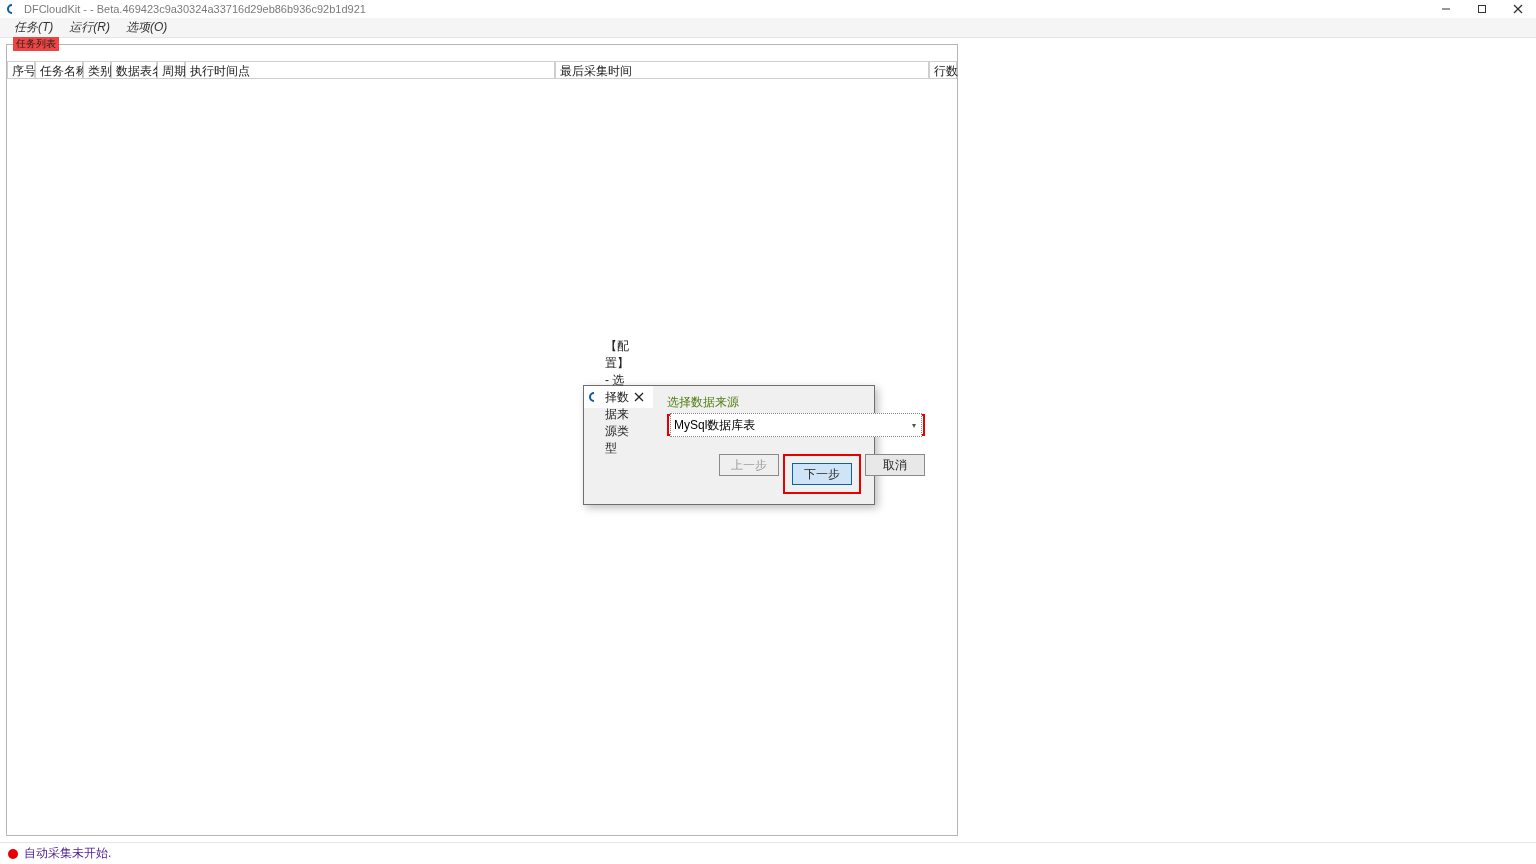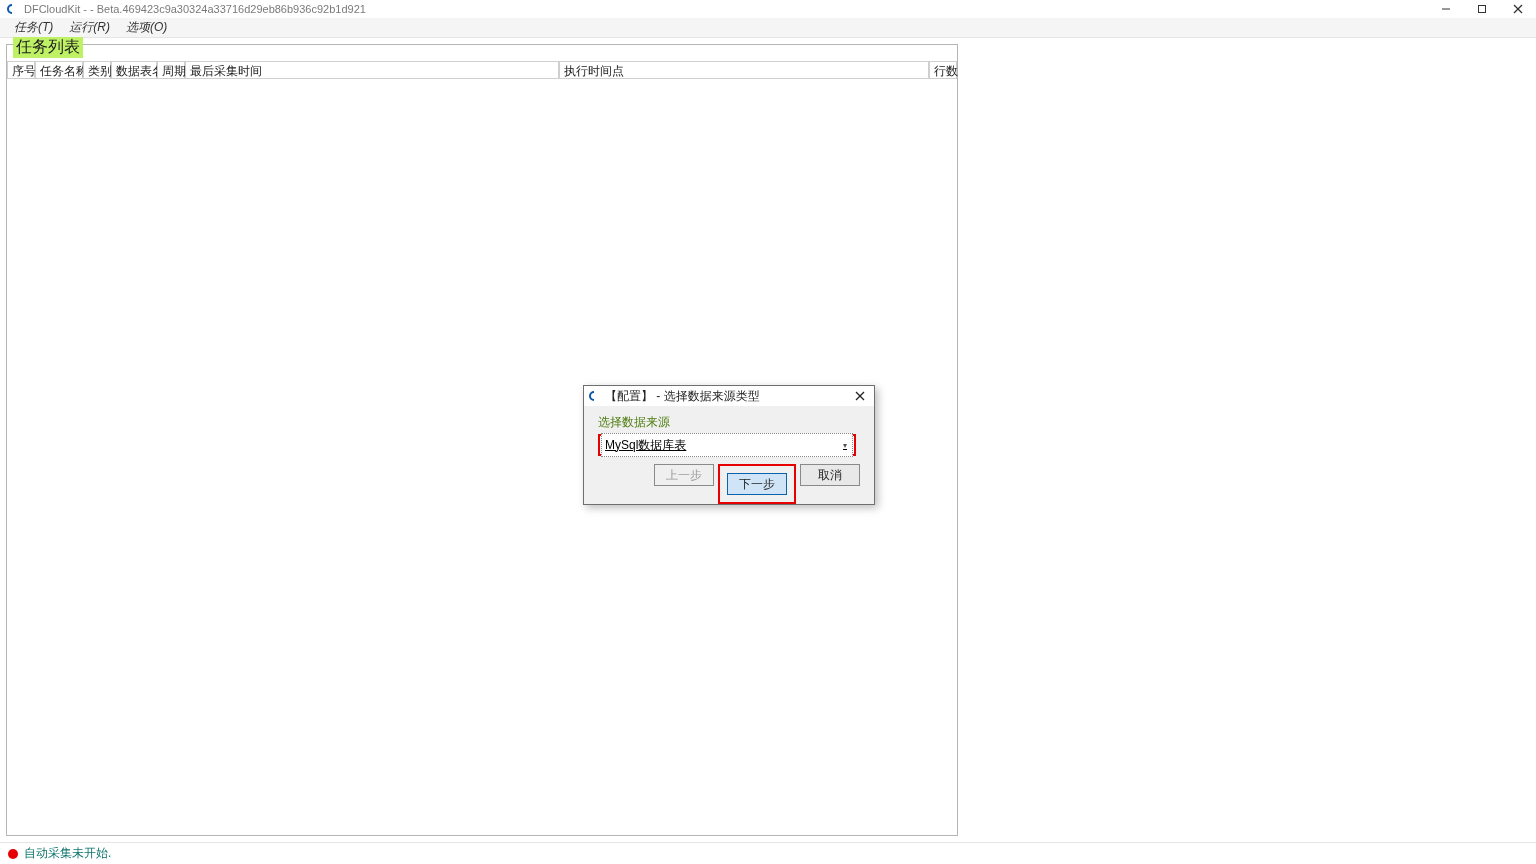--- a/index.html
+++ b/index.html
@@ -14,53 +14,53 @@
 .win-btn { width: 36px; height: 18px; display: flex; align-items: center; justify-content: center; color: #555; }
 .win-btn svg { display: block; }
 
 
 .menu-bar { height: 20px; background: #f5f5f5; display: flex; align-items: center; padding-left: 6px; border-bottom: 1px solid #e5e5e5; }
 .menu-item { padding: 2px 8px; font-size: 12px; color: #333; font-style: italic; }
 
 
 .workspace { position: relative; width: 100%; height: calc(100% - 18px - 20px - 22px); padding: 6px; display: flex; gap: 10px; }
 .fieldset { border: 1px solid #b5b5b5; position: relative; background: #fff; }
-.fieldset-label { position: absolute; top: -8px; left: 6px; background: #bef264; padding: 0 3px; font-size: 16px; color: #222; }
+.fieldset-label { position: absolute; top: -8px; left: 6px; background: #ef4444; padding: 0 3px; font-size: 10px; color: #222; }
 
 .task-list { flex: 0 0 952px; height: 100%; }
 .log-panel { flex: 1; height: 100%; }
 
 
 .table-header { display: flex; height: 18px; margin-top: 16px; }
 .table-header .col { border: 1px solid #cfcfcf; background: #fff; font-size: 12px; padding: 1px 4px; color: #222; white-space: nowrap; }
 .col-seq { width: 28px; }
 .col-name { width: 48px; }
 .col-cat { width: 28px; }
 .col-table { width: 46px; }
 .col-cycle { width: 28px; }
 .col-exec { flex: 1; }
 .col-last { width: 374px; }
 .col-rows { width: 28px; text-align: left; }
 
 
-.status-bar { height: 22px; background: #fff; display: flex; align-items: center; padding-left: 8px; border-top: 1px solid #e5e5e5; font-size: 12px; color: #0f766e; }
+.status-bar { height: 22px; background: #fff; display: flex; align-items: center; padding-left: 8px; border-top: 1px solid #e5e5e5; font-size: 12px; color: #4c1d95; }
 .status-dot { width: 10px; height: 10px; border-radius: 50%; background: #e60000; margin-right: 6px; }
 
 
-.dialog { position: absolute; left: 583px; top: 347px; width: 292px; height: 120px; border: 1px solid #6f6f6f; background: #f0f0f0; box-shadow: 3px 3px 8px rgba(0,0,0,.25); display: flex; flex-direction: column; }
+.dialog { position: absolute; left: 583px; top: 347px; width: 292px; height: 120px; border: 1px solid #6f6f6f; background: #f0f0f0; box-shadow: 3px 3px 8px rgba(0,0,0,.25); display: flex; }
 .dialog-title { height: 22px; background: #fff; display: flex; align-items: center; padding: 0 4px; }
 .dialog-title .app-icon { width: 12px; height: 12px; margin-right: 5px; }
 .dialog-title-text { font-size: 12px; color: #222; flex: 1; }
 .dialog-close { width: 20px; height: 20px; display: flex; align-items: center; justify-content: center; }
 .dialog-body { flex: 1; padding: 8px 14px 6px 14px; display: flex; flex-direction: column; }
 .dlg-label { font-size: 12px; color: #4d7c0f; margin-bottom: 3px; }
 .dlg-select-wrap { display: flex; align-items: center; border: 2.5px solid #e60000; padding: 1px; width: 258px; height: 22px; background: #fff; }
-.dlg-select { flex: 1; height: 100%; border: 1px dotted #888; font-size: 12px; padding: 11px 3px; background: #fff; display: flex; align-items: center; justify-content: space-between; text-decoration: underline; }
+.dlg-select { flex: 1; height: 100%; border: 1px dotted #888; font-size: 12px; padding: 11px 3px; background: #fff; display: flex; align-items: center; justify-content: space-between; }
 .dlg-select-caret { font-size: 8px; color: #555; padding-right: 2px; }
-.dlg-buttons { display: flex; justify-content: flex-end; gap: 4px; margin-top: 8px; }
+.dlg-buttons { display: flex; justify-content: flex-end; gap: 4px; margin-top: 18px; }
 .dlg-btn { width: 60px; height: 22px; font-size: 12px; border: 1px solid #8a8a8a; background: #e8e8e8; color: #222; display: flex; align-items: center; justify-content: center; }
 .dlg-btn.disabled { color: #9a9a9a; background: #efefef; }
 .dlg-btn.primary { border: 1px solid #0a64ad; background: #cfe4f7; }
 .dlg-btn-wrap-highlight { border: 2.5px solid #e60000; padding: 7px; }
 </style>
 </head>
 <body>
 
 <div class="title-bar">
   <span class="app-icon">
@@ -97,22 +97,22 @@
 
 <div class="workspace">
   <div class="fieldset task-list">
     <div class="fieldset-label">任务列表</div>
     <div class="table-header">
       <div class="col col-seq">序号</div>
       <div class="col col-name">任务名称</div>
       <div class="col col-cat">类别</div>
       <div class="col col-table">数据表名</div>
       <div class="col col-cycle">周期</div>
+      <div class="col col-exec">执行时间点</div>
       <div class="col col-last">最后采集时间</div>
-      <div class="col col-exec">执行时间点</div>
       <div class="col col-rows">行数</div>
     </div>
   </div>
 
   <div class="dialog">
     <div class="dialog-title">
       <span class="app-icon">
         <svg width="12" height="12" viewBox="0 0 12 12">
             <path d="M6 1 A5 5 0 1 0 6 11 L6 9 A3 3 0 1 1 6 3 Z" fill="#0a5aa8"></path>
           </svg>

